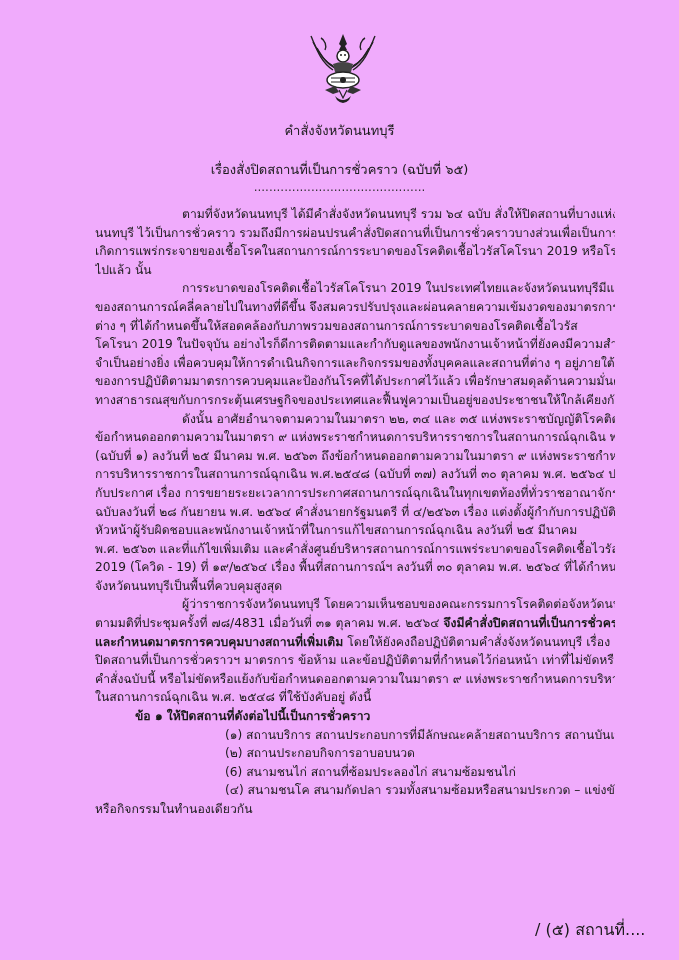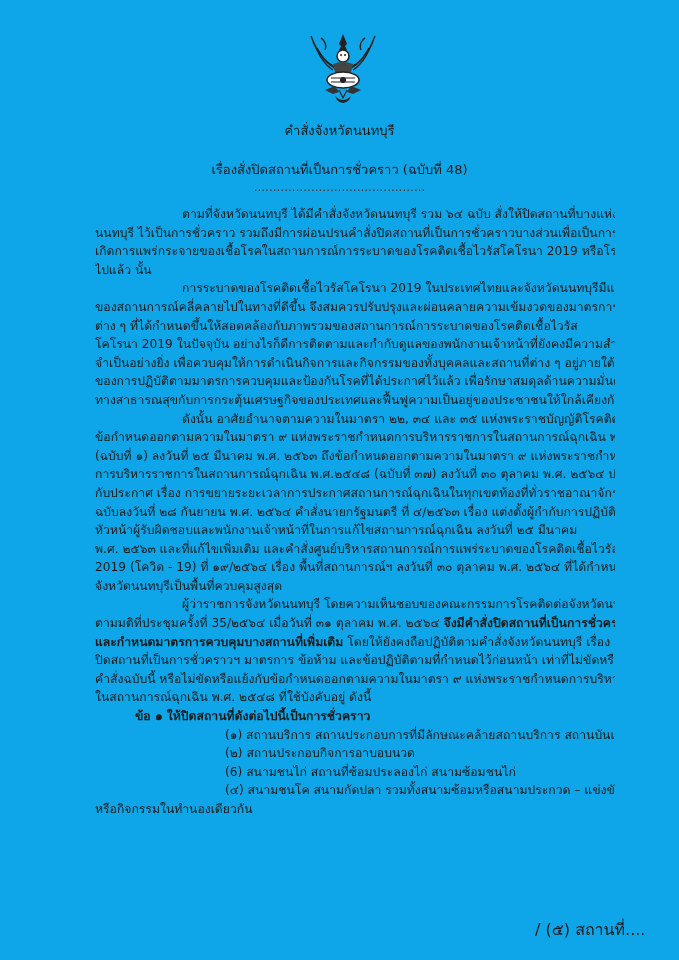--- a/index.html
+++ b/index.html
@@ -1,18 +1,18 @@
 <!DOCTYPE html>
 <html><head>
 <meta charset="utf-8">
 <style>
   html, body { margin: 0; padding: 0; background: #ffffff; }
   body { width: 679px; height: 960px; position: relative; overflow: hidden;
          font-family: "DejaVu Sans", "Liberation Sans", sans-serif; color: #1a1a1a; }
-  .page { position: absolute; left: 0; top: 0; width: 679px; height: 960px; background: #0ea5e9; }
+  .page { position: absolute; left: 0; top: 0; width: 679px; height: 960px; background: #f0abfc; }
   .emblem { position: absolute; left: 303px; top: 28px; width: 80px; height: 80px; }
   .center { position: absolute; left: 0; width: 679px; text-align: center; font-size: 13px; line-height: 18px; }
   .title { top: 122px; }
   .number { top: 141px; }
   .number .lbl { margin-right: 14px; }
   .subject { top: 161px; }
   .subject .lbl { }
   .dots { top: 178px; letter-spacing: 0px; font-size: 12px; color: #333; }
   .body { position: absolute; left: 95px; width: 520px; top: 205px; font-size: 12.2px; line-height: 18.6px; }
   .line { white-space: nowrap; overflow: hidden; }
@@ -46,21 +46,21 @@
     <path d="M28 50 L52 50 M28 54 L52 54" stroke="#222" stroke-width="1"></path>
     <circle cx="40" cy="52" r="3" fill="#222"></circle>
     <path d="M22 62 L32 58 L36 64 L30 66 Z" fill="#333"></path>
     <path d="M58 62 L48 58 L44 64 L50 66 Z" fill="#333"></path>
     <path d="M32 68 Q40 76 48 68 L46 72 Q40 78 34 72 Z" fill="#222"></path>
     <path d="M36 62 L40 70 L44 62" fill="none" stroke="#222" stroke-width="1.2"></path>
   </svg>
 
   <div class="center title">คำสั่งจังหวัดนนทบุรี</div>
   <div class="center subject">
-    <span class="lbl">เรื่อง</span><span>สั่งปิดสถานที่เป็นการชั่วคราว (ฉบับที่ 48)</span>
+    <span class="lbl">เรื่อง</span><span>สั่งปิดสถานที่เป็นการชั่วคราว (ฉบับที่ ๖๕)</span>
   </div>
   <div class="center dots">.............................................</div>
 
   <div class="body">
     <div>
       <div class="line ind-87">ตามที่จังหวัดนนทบุรี ได้มีคำสั่งจังหวัดนนทบุรี รวม ๖๔ ฉบับ สั่งให้ปิดสถานที่บางแห่งในพื้นที่จังหวัด</div>
       <div class="line">นนทบุรี ไว้เป็นการชั่วคราว รวมถึงมีการผ่อนปรนคำสั่งปิดสถานที่เป็นการชั่วคราวบางส่วนเพื่อเป็นการป้องกันมิให้</div>
       <div class="line">เกิดการแพร่กระจายของเชื้อโรคในสถานการณ์การระบาดของโรคติดเชื้อไวรัสโคโรนา 2019 หรือโรคโควิด-19</div>
       <div class="line">ไปแล้ว นั้น</div>
     </div>
@@ -80,21 +80,21 @@
       <div class="line">การบริหารราชการในสถานการณ์ฉุกเฉิน พ.ศ.๒๕๔๘ (ฉบับที่ ๓๗) ลงวันที่ ๓๐ ตุลาคม พ.ศ. ๒๕๖๔ ประกอบ</div>
       <div class="line">กับประกาศ เรื่อง การขยายระยะเวลาการประกาศสถานการณ์ฉุกเฉินในทุกเขตท้องที่ทั่วราชอาณาจักร (คราวที่ ๑๔)</div>
       <div class="line">ฉบับลงวันที่ ๒๘ กันยายน พ.ศ. ๒๕๖๔ คำสั่งนายกรัฐมนตรี ที่ ๔/๒๕๖๓ เรื่อง แต่งตั้งผู้กำกับการปฏิบัติงาน</div>
       <div class="line">หัวหน้าผู้รับผิดชอบและพนักงานเจ้าหน้าที่ในการแก้ไขสถานการณ์ฉุกเฉิน ลงวันที่ ๒๕ มีนาคม</div>
       <div class="line">พ.ศ. ๒๕๖๓ และที่แก้ไขเพิ่มเติม และคำสั่งศูนย์บริหารสถานการณ์การแพร่ระบาดของโรคติดเชื้อไวรัสโคโรนา</div>
       <div class="line">2019 (โควิด - 19) ที่ ๑๙/๒๕๖๔ เรื่อง พื้นที่สถานการณ์ฯ ลงวันที่ ๓๐ ตุลาคม พ.ศ. ๒๕๖๔ ที่ได้กำหนดให้</div>
       <div class="line">จังหวัดนนทบุรีเป็นพื้นที่ควบคุมสูงสุด</div>
     </div>
     <div>
       <div class="line ind-87">ผู้ว่าราชการจังหวัดนนทบุรี โดยความเห็นชอบของคณะกรรมการโรคติดต่อจังหวัดนนทบุรี</div>
-      <div class="line"><span>ตามมติที่ประชุมครั้งที่ 35/๒๕๖๔ เมื่อวันที่ ๓๑ ตุลาคม พ.ศ. ๒๕๖๔ </span><b>จึงมีคำสั่งปิดสถานที่เป็นการชั่วคราว</b></div>
+      <div class="line"><span>ตามมติที่ประชุมครั้งที่ ๗๘/4831 เมื่อวันที่ ๓๑ ตุลาคม พ.ศ. ๒๕๖๔ </span><b>จึงมีคำสั่งปิดสถานที่เป็นการชั่วคราว</b></div>
       <div class="line"><b>และกำหนดมาตรการควบคุมบางสถานที่เพิ่มเติม</b><span> โดยให้ยังคงถือปฏิบัติตามคำสั่งจังหวัดนนทบุรี เรื่อง</span></div>
       <div class="line">ปิดสถานที่เป็นการชั่วคราวฯ มาตรการ ข้อห้าม และข้อปฏิบัติตามที่กำหนดไว้ก่อนหน้า เท่าที่ไม่ขัดหรือแย้งกับ</div>
       <div class="line">คำสั่งฉบับนี้ หรือไม่ขัดหรือแย้งกับข้อกำหนดออกตามความในมาตรา ๙ แห่งพระราชกำหนดการบริหารราชการ</div>
       <div class="line">ในสถานการณ์ฉุกเฉิน พ.ศ. ๒๕๔๘ ที่ใช้บังคับอยู่ ดังนี้</div>
     </div>
     <div>
       <div class="line" style="padding-left:40px"><b>ข้อ ๑ ให้ปิดสถานที่ดังต่อไปนี้เป็นการชั่วคราว</b></div>
       <div class="line ind-130">(๑)  สถานบริการ สถานประกอบการที่มีลักษณะคล้ายสถานบริการ สถานบันเทิง</div>
       <div class="line ind-130">(๒)  สถานประกอบกิจการอาบอบนวด</div>
       <div class="line ind-130">(6)  สนามชนไก่ สถานที่ซ้อมประลองไก่ สนามซ้อมชนไก่</div>

